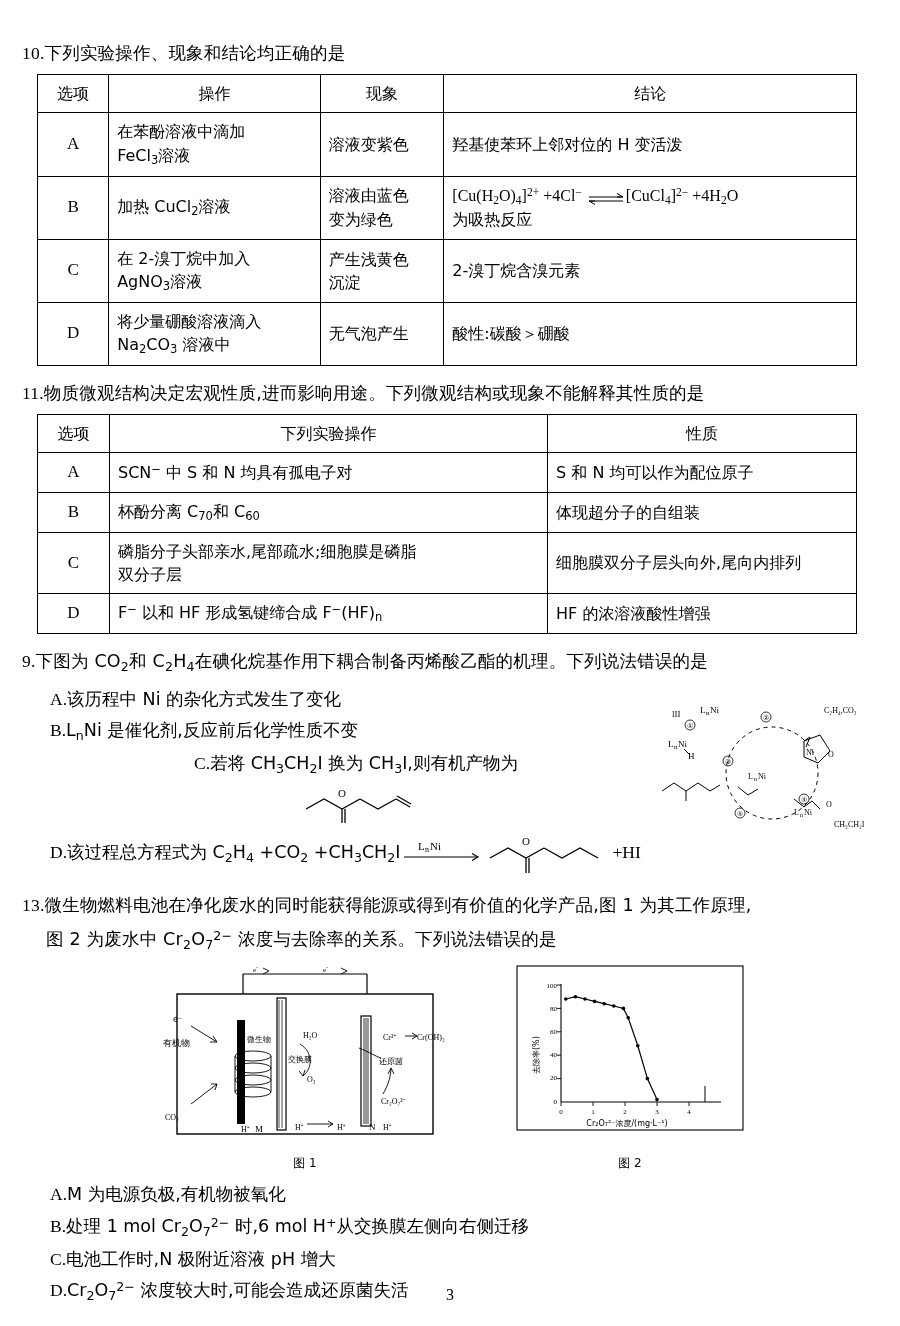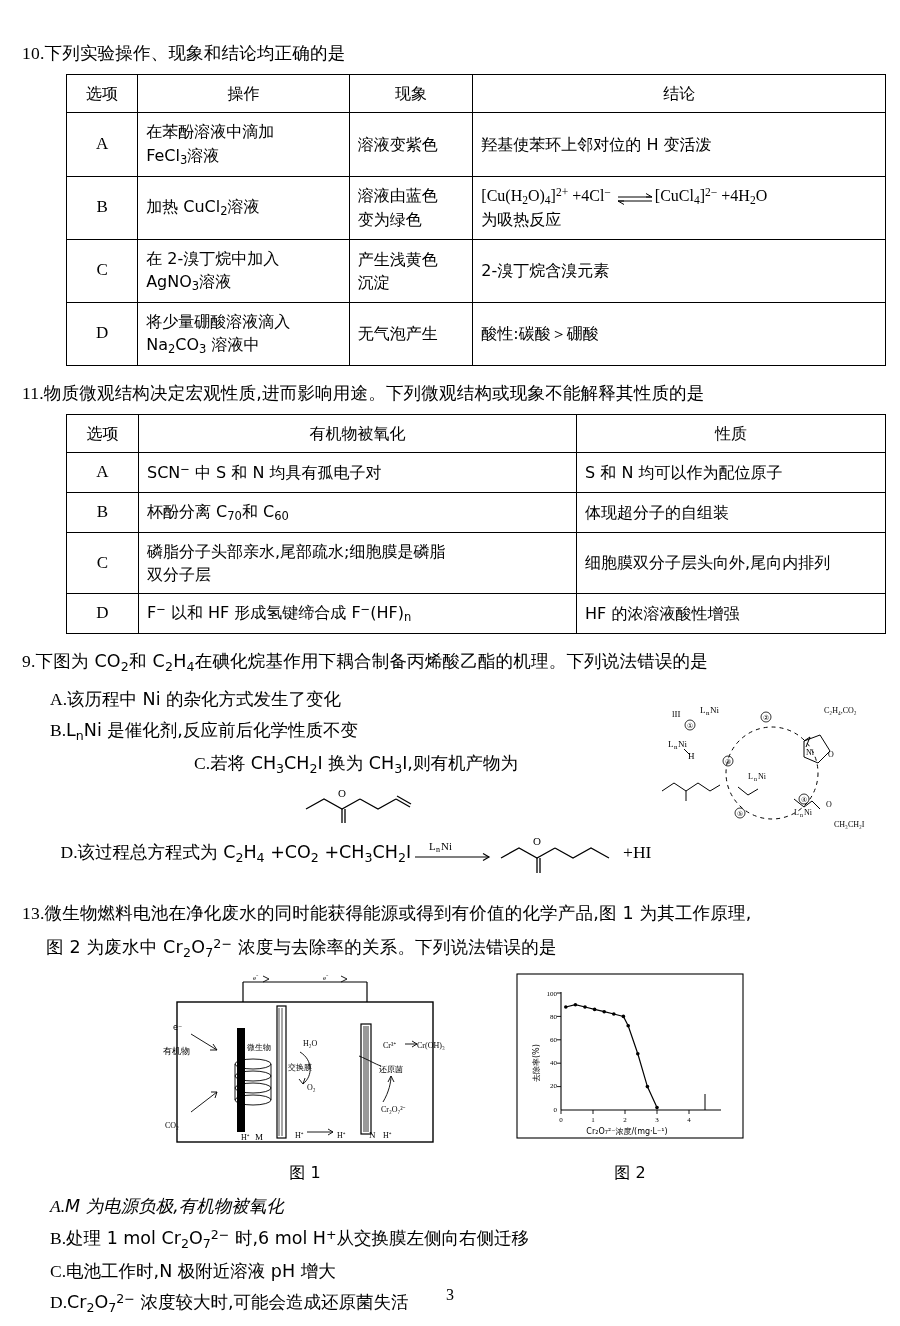--- a/index.html
+++ b/index.html
@@ -34,21 +34,21 @@
     margin: 0 0 8px 0;
     font-family: "DejaVu Sans", sans-serif;
     letter-spacing: 0.2px;
   }
   .q-stem .num {
     font-family: "Liberation Serif", serif;
   }
   table.qtable {
     border-collapse: collapse;
     width: 820px;
-    margin: 4px 0 14px 44px;
+    margin: 4px 0 14px 15px;
     font-size: 16px;
     font-family: "DejaVu Sans", sans-serif;
   }
   table.qtable th, table.qtable td {
     border: 1px solid #000;
     padding: 7px 8px;
     vertical-align: middle;
     line-height: 1.45;
   }
   table.qtable th {
@@ -89,21 +89,21 @@
   }
   .fig-row {
     display: flex;
     justify-content: center;
     align-items: flex-end;
     gap: 60px;
     margin: 10px 0 6px 0;
   }
   .figbox { text-align: center; }
   .figcap {
-    font-size: 16px;
+    font-size: 12px;
     font-family: "DejaVu Sans", sans-serif;
     margin-top: 2px;
   }
   .pagenum {
     position: absolute;
     left: 0; right: 0;
     bottom: 22px;
     text-align: center;
     font-size: 16px;
     font-family: "Liberation Serif", serif;
@@ -179,21 +179,21 @@
 
     <table class="qtable t2">
       <colgroup>
           <col class="c1">
           <col class="c2">
           <col class="c3">
         </colgroup>
       <thead>
         <tr>
           <th>选项</th>
-          <th>有机物被氧化</th>
+          <th>下列实验操作</th>
           <th>性质</th>
         </tr>
       </thead>
       <tbody>
         <tr>
           <td class="optcol">A</td>
           <td>SCN<sup>−</sup> 中 S 和 N 均具有孤电子对</td>
           <td>S 和 N 均可以作为配位原子</td>
         </tr>
         <tr>
@@ -231,21 +231,21 @@
           <svg width="120" height="46" viewBox="0 0 120 46" style="margin-left:4px;">
             <polyline points="8,30 26,20 44,30 62,20" fill="none" stroke="#000" stroke-width="1.3"></polyline>
             <line x1="44" y1="30" x2="44" y2="44" stroke="#000" stroke-width="1.3"></line>
             <line x1="47" y1="30" x2="47" y2="44" stroke="#000" stroke-width="1.3"></line>
             <text x="40" y="18" font-size="11" font-family="Liberation Serif, serif">O</text>
             <polyline points="62,20 80,30 98,20" fill="none" stroke="#000" stroke-width="1.3"></polyline>
             <line x1="98" y1="20" x2="112" y2="28" stroke="#000" stroke-width="1.3"></line>
             <line x1="99" y1="17" x2="113" y2="25" stroke="#000" stroke-width="1.3"></line>
           </svg>
         </div>
-        <div class="choice" style="display:flex;align-items:center;justify-content:center;">
+        <div class="choice" style="display:flex;align-items:center;">
           <span><span class="lab">D.</span>该过程总方程式为 C<sub>2</sub>H<sub>4</sub> +CO<sub>2</sub> +CH<sub>3</sub>CH<sub>2</sub>I</span>
           <svg width="80" height="28" viewBox="0 0 80 28" style="margin:0 2px;">
             <text x="16" y="11" font-size="11" font-family="Liberation Serif, serif">L</text>
             <text x="23" y="13" font-size="8" font-family="Liberation Serif, serif">n</text>
             <text x="28" y="11" font-size="11" font-family="Liberation Serif, serif">Ni</text>
             <line x1="2" y1="18" x2="76" y2="18" stroke="#000" stroke-width="1.2"></line>
             <polyline points="70,14.5 76,18 70,21.5" fill="none" stroke="#000" stroke-width="1.2"></polyline>
           </svg>
           <svg width="128" height="50" viewBox="0 0 128 50">
             <polyline points="6,30 24,20 42,30 60,20" fill="none" stroke="#000" stroke-width="1.3"></polyline>
@@ -293,21 +293,21 @@
         <text x="146" y="122" font-size="6" font-family="Liberation Serif, serif">n</text>
         <text x="150" y="120" font-size="8" font-family="Liberation Serif, serif">Ni</text>
         <text x="172" y="112" font-size="8" font-family="Liberation Serif, serif">O</text>
         <polyline points="84,92 94,100 104,94" fill="none" stroke="#000" stroke-width="1"></polyline>
         <text x="94" y="84" font-size="8" font-family="Liberation Serif, serif">L</text>
         <text x="100" y="86" font-size="6" font-family="Liberation Serif, serif">n</text>
         <text x="104" y="84" font-size="8" font-family="Liberation Serif, serif">Ni</text>
       </svg>
     </div>
 
-    <div class="q-stem" style="margin-top:22px;">
+    <div class="q-stem" style="margin-top:14px;">
       <span class="num">13.</span><span>微生物燃料电池在净化废水的同时能获得能源或得到有价值的化学产品,图 1 为其工作原理,</span>
     </div>
     <div class="q-stem" style="margin-left:24px;">
       <span>图 2 为废水中 Cr<sub>2</sub>O<sub>7</sub><sup>2−</sup> 浓度与去除率的关系。下列说法错误的是</span>
     </div>
 
     <div class="fig-row">
       <div class="figbox">
         <svg width="300" height="185" viewBox="0 0 300 185">
           <rect x="22" y="30" width="256" height="140" fill="none" stroke="#000" stroke-width="1.4"></rect>
@@ -423,21 +423,21 @@
             <circle cx="122.8" cy="81.8" r="1.8"></circle>
             <circle cx="132.4" cy="114.6" r="1.8"></circle>
             <circle cx="142" cy="135.6" r="1.8"></circle>
           </g>
           <line x1="190" y1="122" x2="190" y2="138" stroke="#000" stroke-width="1"></line>
         </svg>
         <div class="figcap">图 2</div>
       </div>
     </div>
 
-    <div class="choice" style="margin-left:28px;margin-top:8px;font-style:italic;">
+    <div class="choice" style="margin-left:28px;margin-top:8px;">
       <span class="lab">A.</span><span>M 为电源负极,有机物被氧化</span>
     </div>
     <div class="choice" style="margin-left:28px;">
       <span class="lab">B.</span><span>处理 1 mol Cr<sub>2</sub>O<sub>7</sub><sup>2−</sup> 时,6 mol H<sup>+</sup>从交换膜左侧向右侧迁移</span>
     </div>
     <div class="choice" style="margin-left:28px;">
       <span class="lab">C.</span><span>电池工作时,N 极附近溶液 pH 增大</span>
     </div>
     <div class="choice" style="margin-left:28px;">
       <span class="lab">D.</span><span>Cr<sub>2</sub>O<sub>7</sub><sup>2−</sup> 浓度较大时,可能会造成还原菌失活</span>

